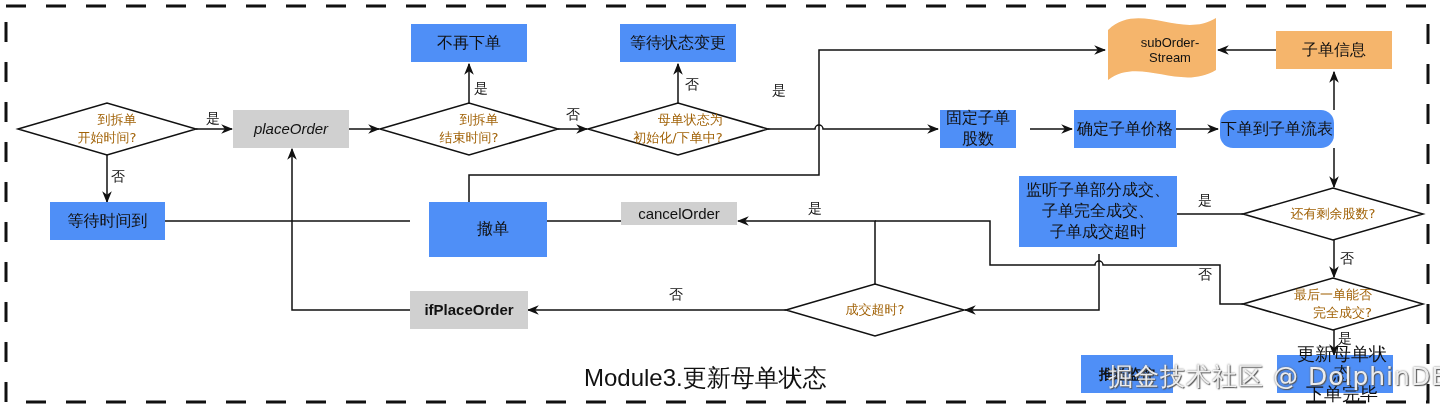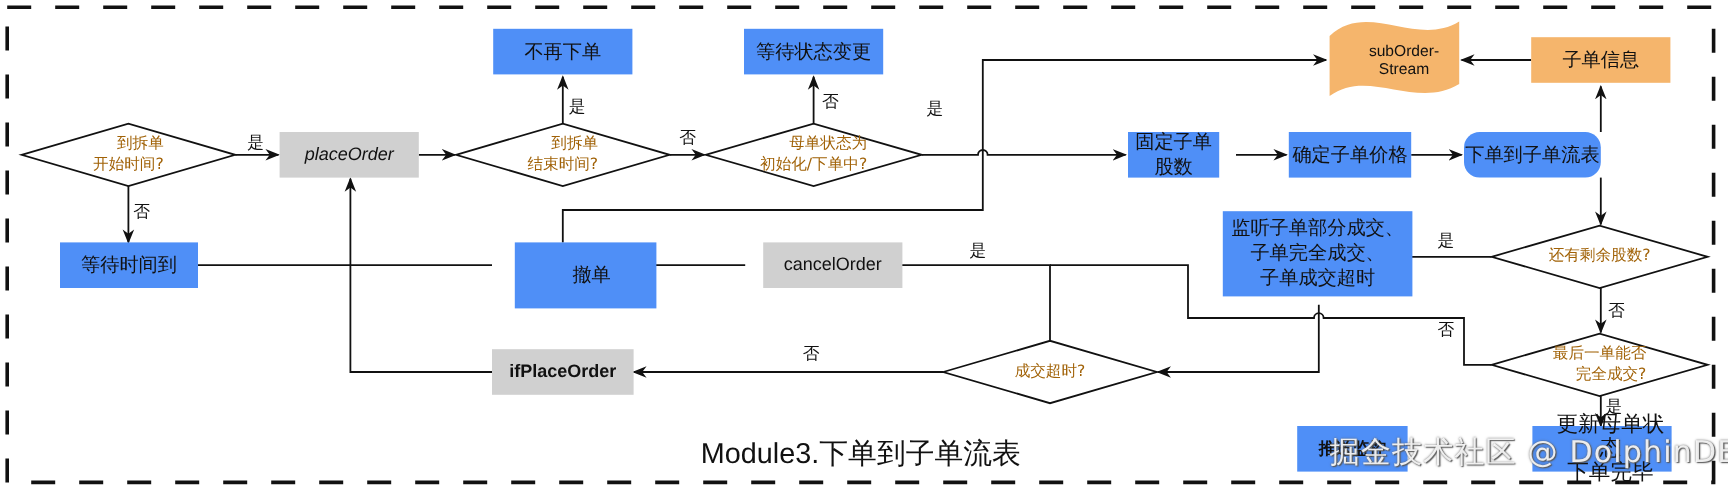--- a/index.html
+++ b/index.html
@@ -102,21 +102,21 @@
 <div class="box blue" style="left:1220px;top:110px;width:114px;height:38px;border-radius:13px;">下单到子单流表</div>
 <div class="box orange" style="left:1276px;top:31px;width:116px;height:38px;">子单信息</div>
 <div class="stream-text" style="white-space:pre-line;">subOrder-
 Stream</div>
 <div class="box blue" style="left:995px;top:176px;width:158px;height:71px;white-space:pre-line;margin-left:24px;">监听子单部分成交、
 子单完全成交、
 子单成交超时</div>
 <div class="box blue" style="left:1277px;top:355px;width:116px;height:38px;font-size:18px;white-space:pre-line;line-height:1.1;padding-left:14px;">更新母单状态
 下单完毕</div>
 <div class="box blue" style="left:1081px;top:355px;width:92px;height:38px;font-size:14px;font-weight:bold;">推送监控</div>
-<div class="box gray" style="left:621px;top:202px;width:116px;height:38px;margin-left:15px;">cancelOrder</div>
+<div class="box gray" style="left:621px;top:202px;width:116px;height:23px;">cancelOrder</div>
 <div class="box blue" style="left:429px;top:202px;width:118px;height:55px;padding-left:10px;">撤单</div>
 <div class="box gray" style="left:410px;top:291px;width:118px;height:38px;font-weight:bold;">ifPlaceOrder</div>
 
 <div class="dtext" style="left:40px;top:108px;width:134px;height:42px;white-space:pre-line;">到拆单
 开始时间?</div>
 <div class="dtext" style="left:402px;top:108px;width:134px;height:42px;white-space:pre-line;">到拆单
 结束时间?</div>
 <div class="dtext" style="left:611px;top:108px;width:134px;height:42px;white-space:pre-line;">母单状态为
 初始化/下单中?</div>
 <div class="dtext" style="left:1266px;top:200px;width:134px;height:28px;">还有剩余股数?</div>
@@ -130,15 +130,15 @@
 <span class="lbl" style="left:566px;top:106px;">否</span>
 <span class="lbl" style="left:685px;top:76px;">否</span>
 <span class="lbl" style="left:772px;top:82px;">是</span>
 <span class="lbl" style="left:1198px;top:192px;">是</span>
 <span class="lbl" style="left:1340px;top:250px;">否</span>
 <span class="lbl" style="left:1198px;top:266px;">否</span>
 <span class="lbl" style="left:1338px;top:330px;">是</span>
 <span class="lbl" style="left:808px;top:200px;">是</span>
 <span class="lbl" style="left:669px;top:286px;">否</span>
 
-<div class="title">Module3.下单到子单流表</div>
+<div class="title">Module3.更新母单状态</div>
 
 <div class="watermark">掘金技术社区 @ DolphinDB</div>
 
 </body></html>

